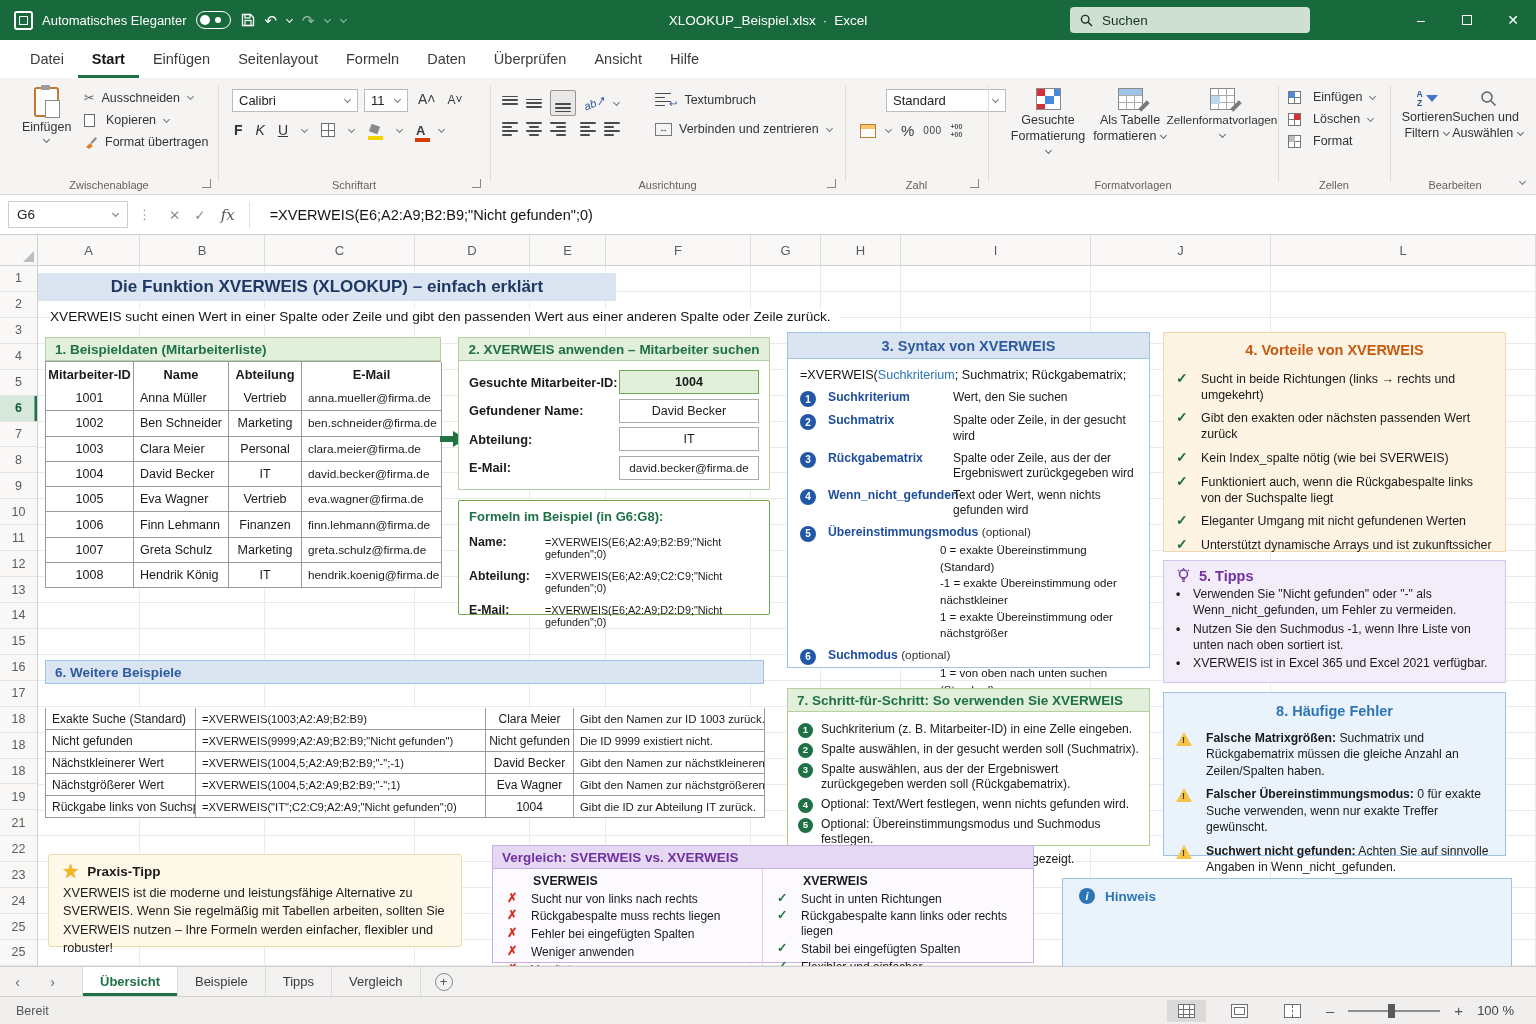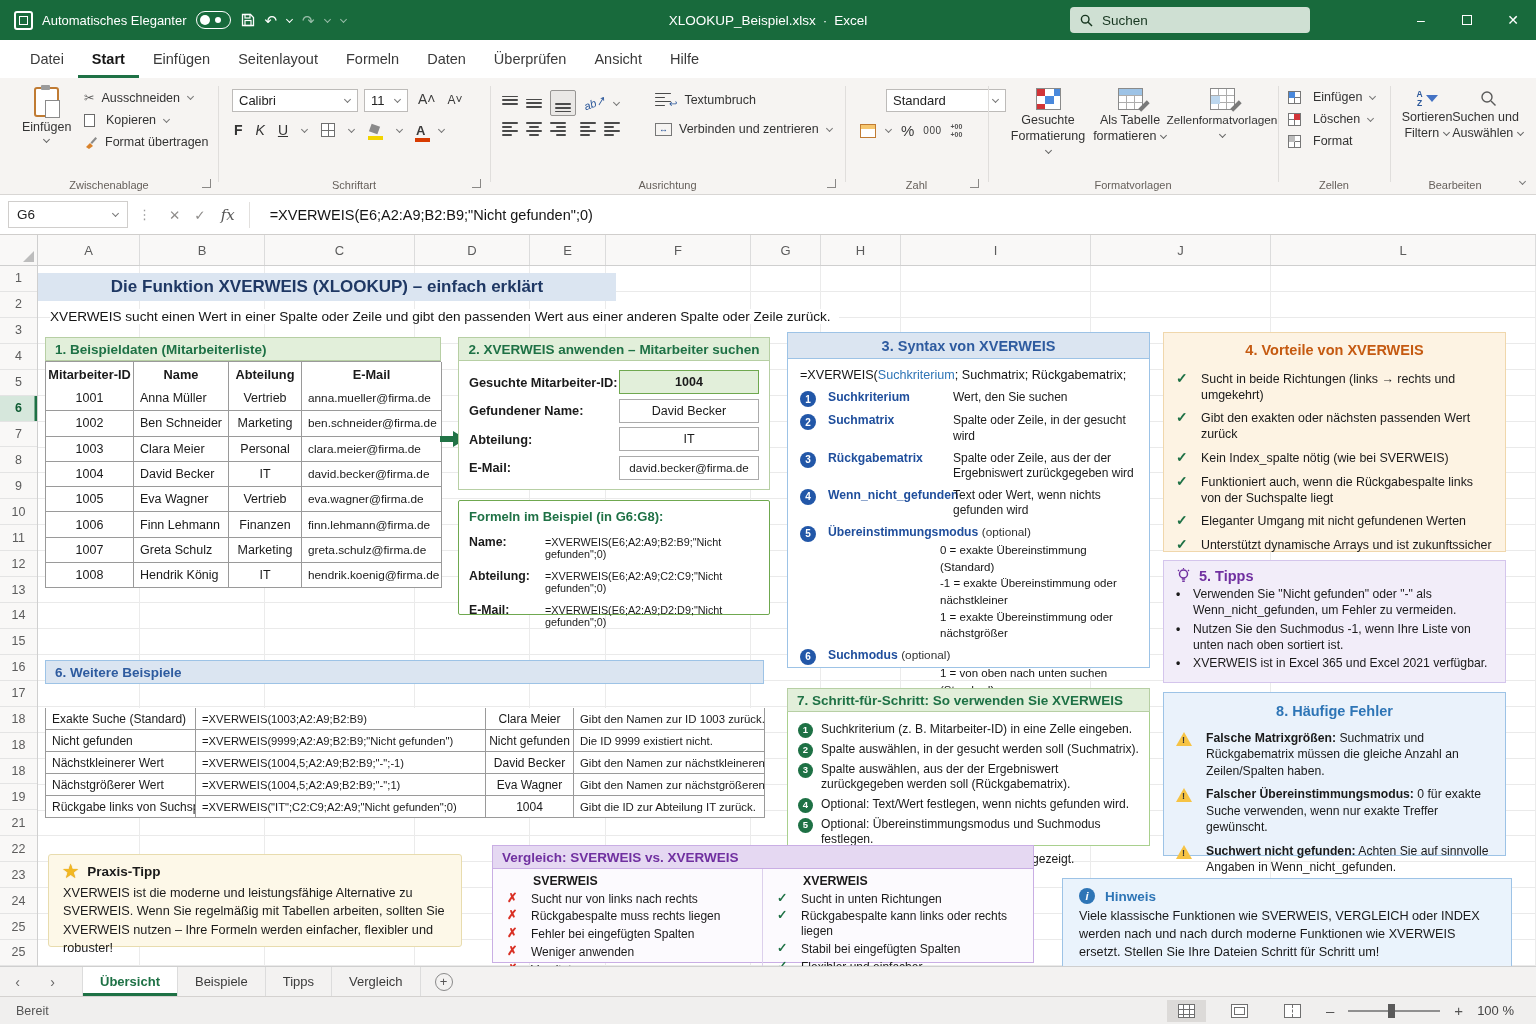--- a/index.html
+++ b/index.html
@@ -952,21 +952,20 @@
           </div>
       </div>
     </div>
   </div>
 
   <div class="hwbox">
     <div class="t">
         <span class="info">i</span>
         <span>Hinweis</span>
       </div>
-    <div class="tx">Viele klassische Funktionen wie SVERWEIS, VERGLEICH oder INDEX werden nach und nach durch moderne Funktionen wie XVERWEIS ersetzt. Stellen Sie Ihre Dateien Schritt für Schritt um!</div>
   </div>
 
   <div class="tabsbar">
     <span class="navarr">‹</span>
     <span class="navarr">›</span>
     <span style="width:12px;"></span>
     <div class="stab active">Übersicht</div>
     <div class="stab">Beispiele</div>
     <div class="stab">Tipps</div>
     <div class="stab">Vergleich</div>

